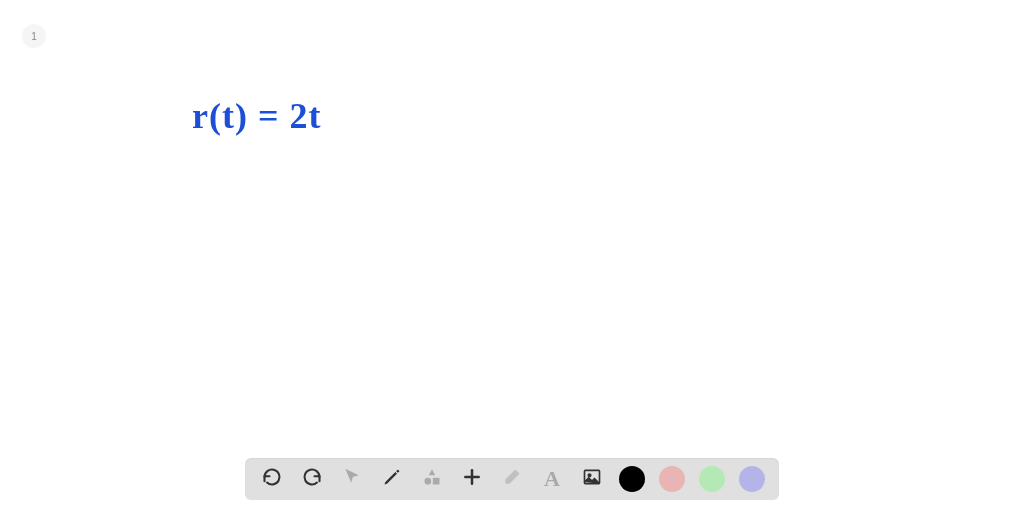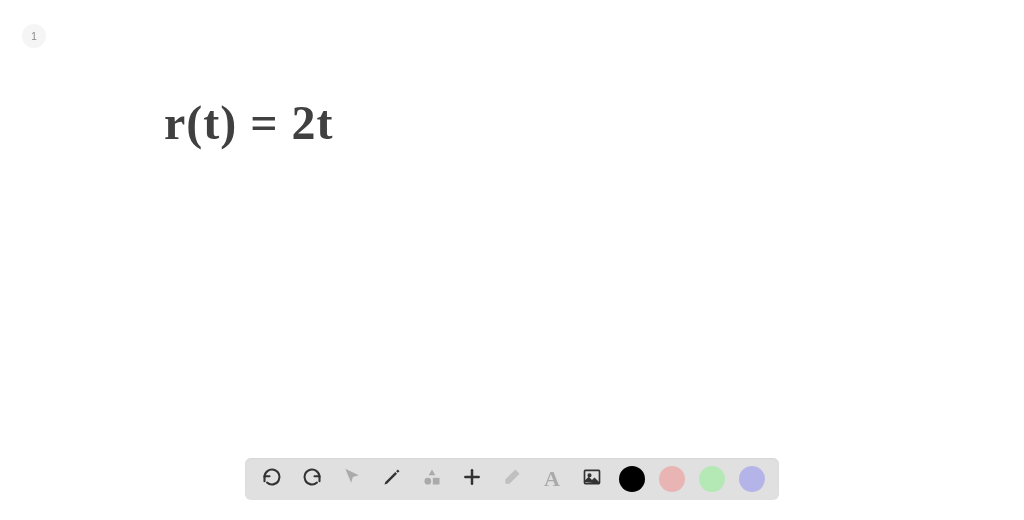--- a/index.html
+++ b/index.html
@@ -21,25 +21,25 @@
       background: #f5f5f5;
       display: flex;
       align-items: center;
       justify-content: center;
       font-size: 10px;
       color: #888;
     }
     .handwriting {
       position: absolute;
       top: 95px;
-      left: 164px;
+      left: 192px;
       font-family: "Comic Sans MS", "Segoe Script", cursive;
-      font-size: 48px;
+      font-size: 36px;
       font-weight: 600;
-      color: #404040;
+      color: #1d4ed8;
       letter-spacing: 1px;
     }
     .toolbar {
       position: absolute;
       bottom: 20px;
       left: 50%;
       transform: translateX(-50%);
       background: #e0e0e0;
       border-radius: 6px;
       padding: 8px 14px;

